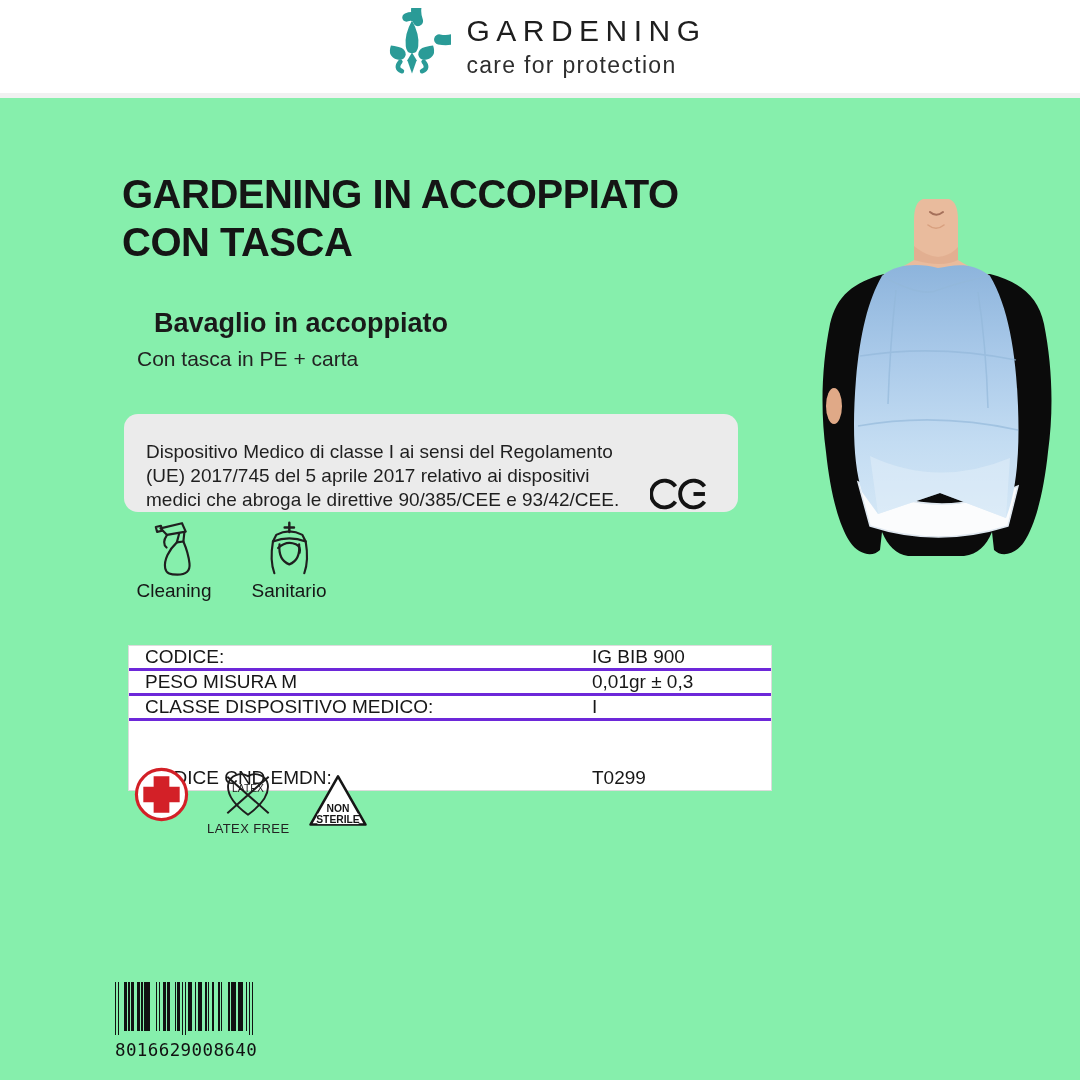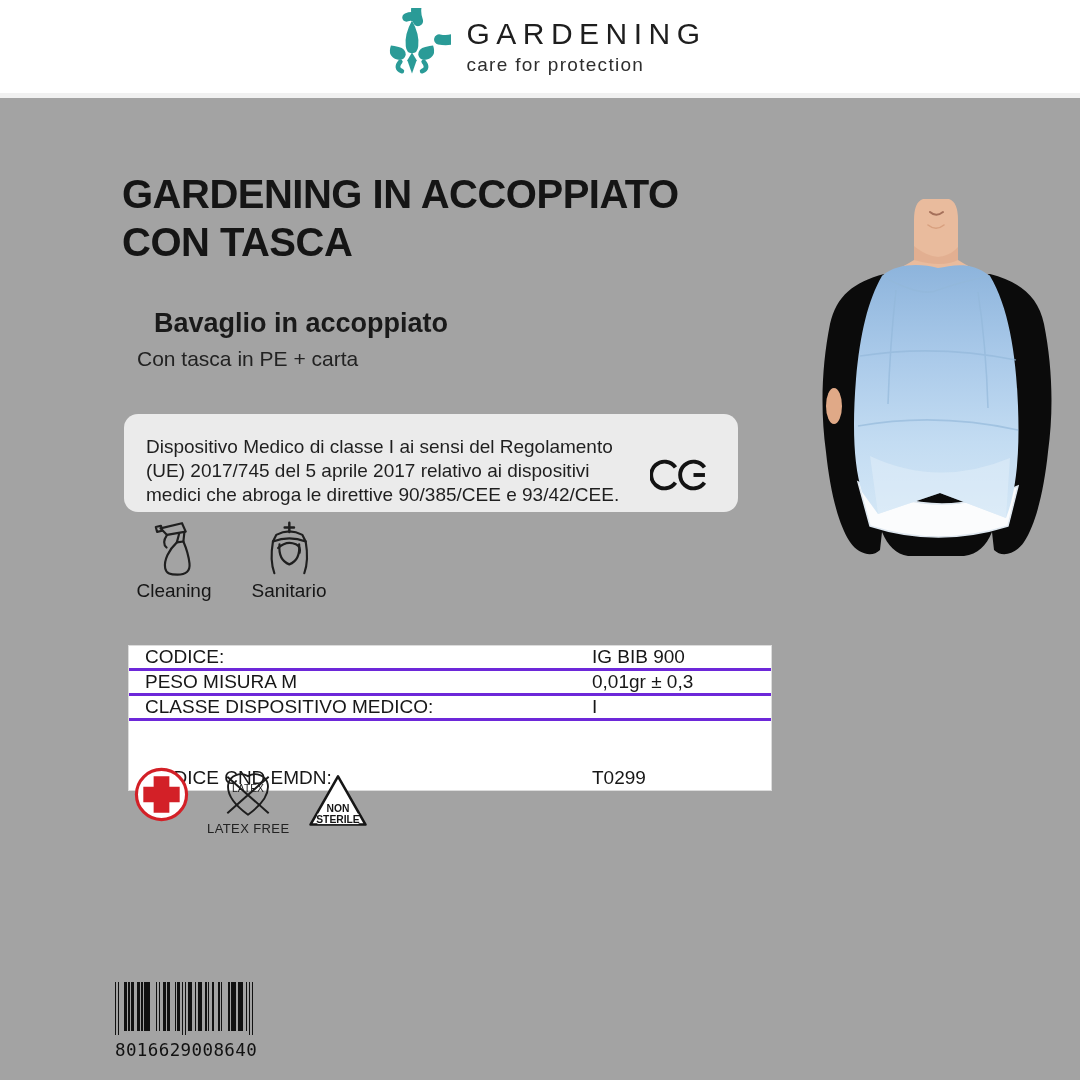--- a/index.html
+++ b/index.html
@@ -1,38 +1,38 @@
 <!DOCTYPE html>
 <html><head>
 <meta charset="utf-8">
 <style>
   * { margin:0; padding:0; box-sizing:border-box; }
   html,body { background:#ffffff; }
   body { font-family:"Liberation Sans", sans-serif; color:#1c1c1c; }
-  .page { position:relative; width:1080px; height:1080px; background:#a3a3a3; overflow:hidden;padding-left:9px; }
+  .page { position:relative; width:1080px; height:1080px; background:#86efac; overflow:hidden;padding-left:9px; }
 
   
   .header { position:absolute; top:0; left:0; width:1080px; height:93px;
             display:flex; align-items:center; justify-content:center; gap:15px; background:#fff; }
   .header-divider { position:absolute; top:93px; left:0; width:1080px; height:5px; background:#f1f1f1; }
   .logo-icon { width:78px; height:78px; flex:0 0 auto; }
   .brand-text { display:flex; flex-direction:column; justify-content:center; }
   .brand-name { font-size:30px; font-weight:400; letter-spacing:6.5px; color:#1e1e1e; line-height:1.15; }
-  .brand-tagline { font-size:19px; font-weight:400; letter-spacing:1.3px; color:#2e2e2e; margin-top:3px; }
+  .brand-tagline { font-size:23px; font-weight:400; letter-spacing:1.3px; color:#2e2e2e; margin-top:3px; }
 
   
   .title { position:absolute; left:122px; top:170px; width:610px;
            font-size:40px; line-height:48px; font-weight:700; letter-spacing:-0.5px; color:#151515; }
   .subtitle { position:absolute; left:122px; top:308px; font-size:27px; font-weight:700; color:#1a1a1a;margin-left:32px; }
   .subtitle2 { position:absolute; left:137px; top:347px; font-size:21px; font-weight:400; color:#222; }
 
   
   .reg-box { position:absolute; left:124px; top:414px; width:614px; height:98px;
              background:#ebebeb; border-radius:14px; padding:15px 22px 0 22px;
-             display:flex; justify-content:space-between; align-items:center; }
+             display:flex; justify-content:space-between; align-items:flex-end; }
   .reg-text { width:478px; font-size:19px; line-height:24px; color:#1f1f1f; }
   .ce-icon { width:58px; height:36px; margin-top:8px; margin-right:8px; flex:0 0 auto; }
 
   
   .cat-icons { position:absolute; left:133px; top:519px; display:flex; gap:33px; }
   .cat-item { display:flex; flex-direction:column; align-items:center; width:82px; }
   .cat-item svg { height:58px; }
   .cat-label { margin-top:3px; font-size:19px; color:#161616; }
 
   

